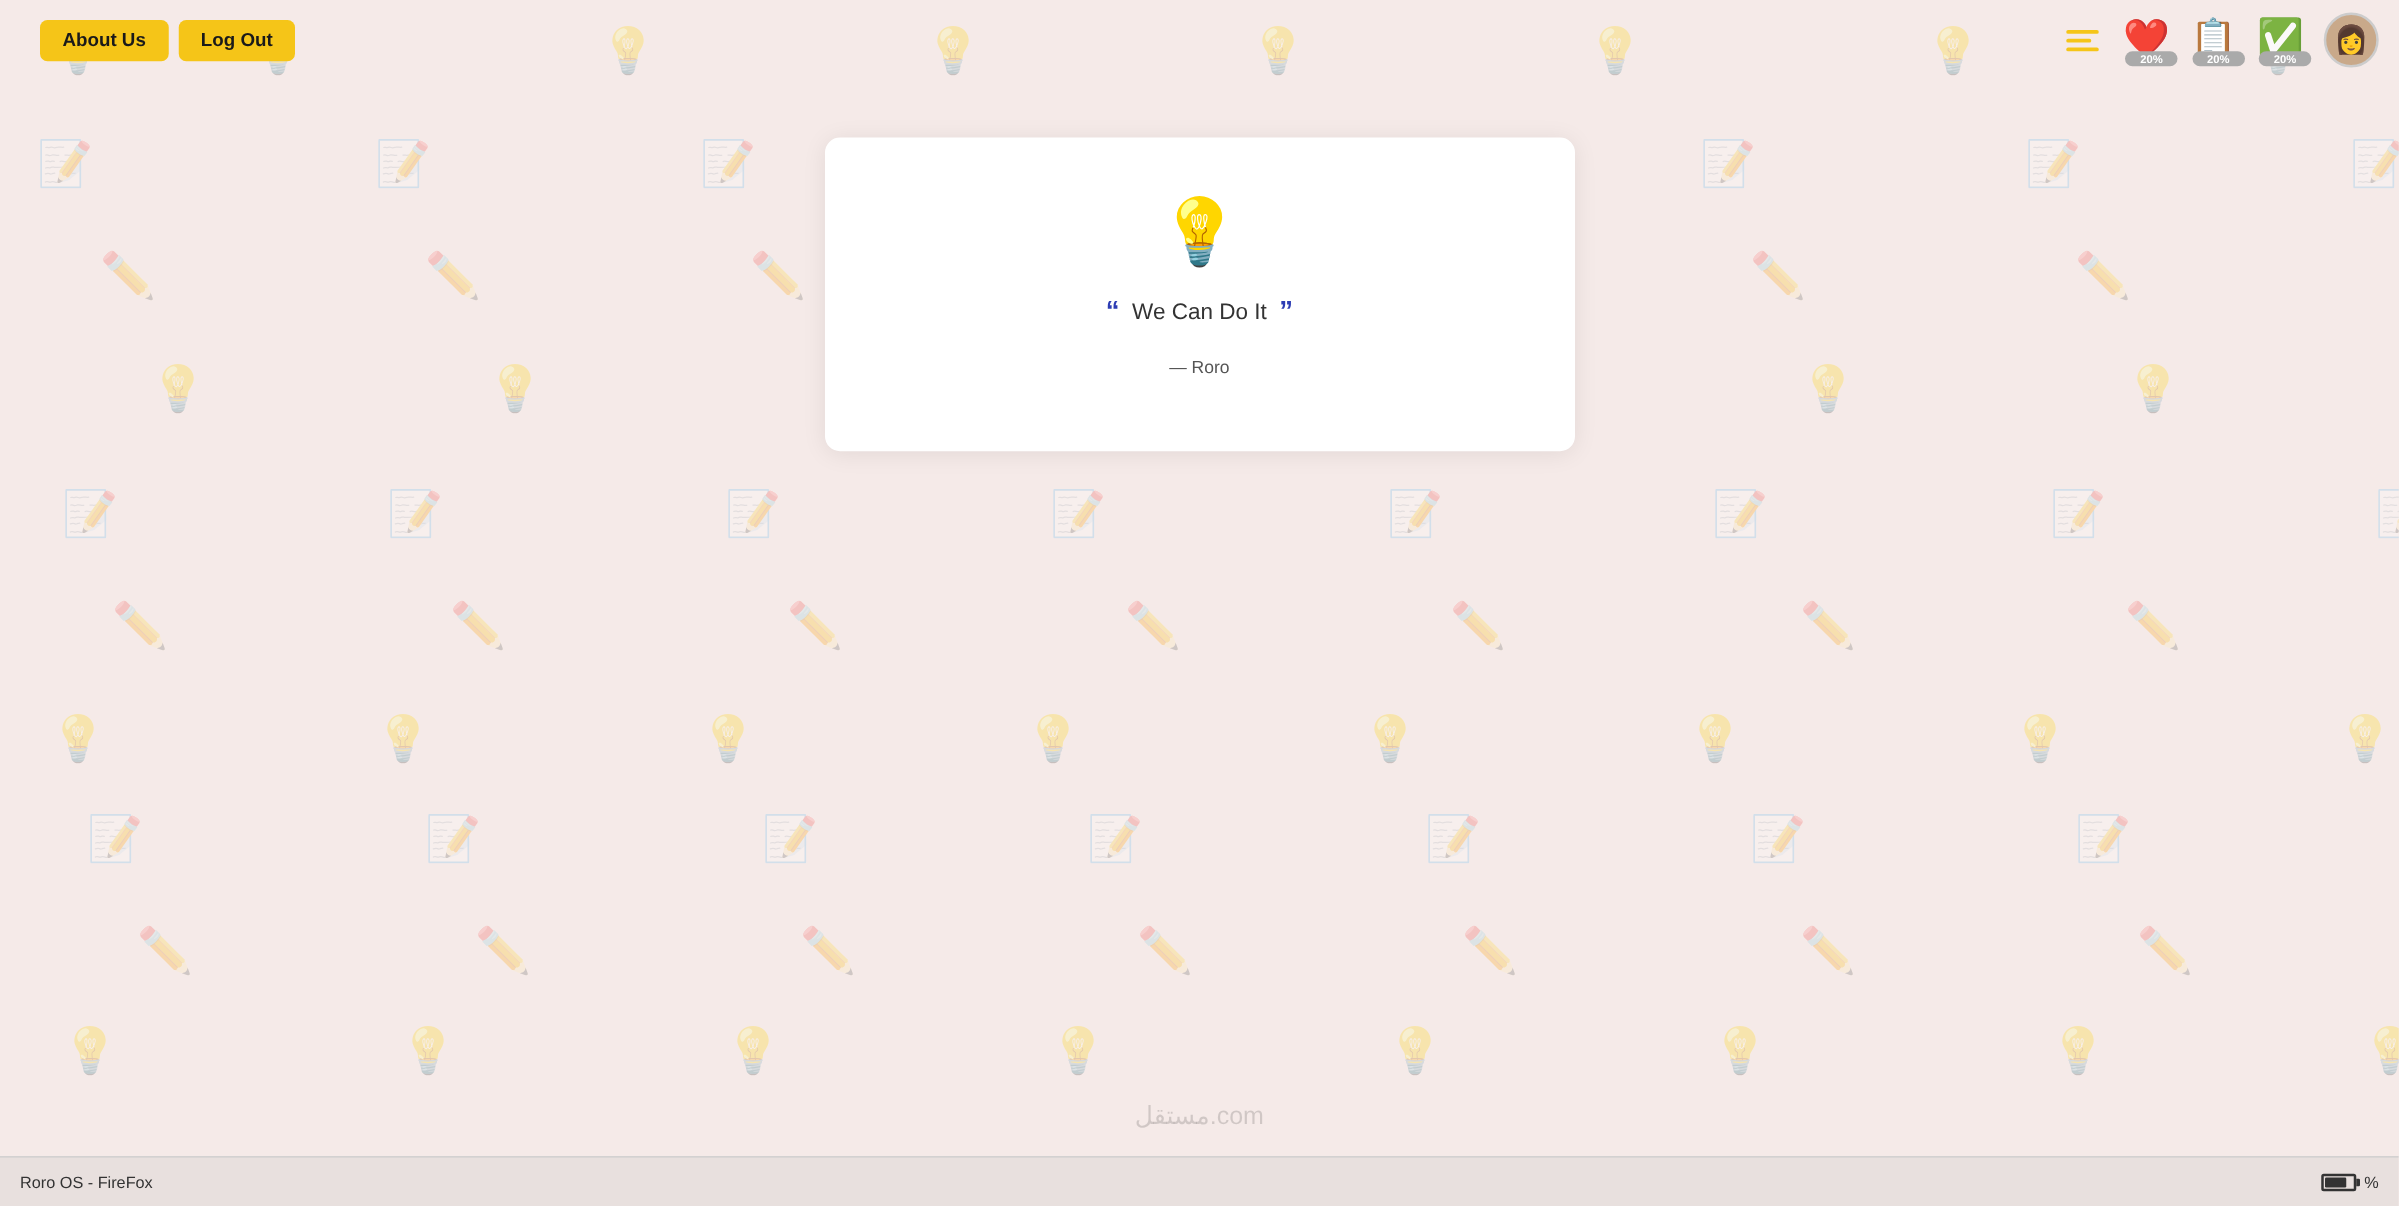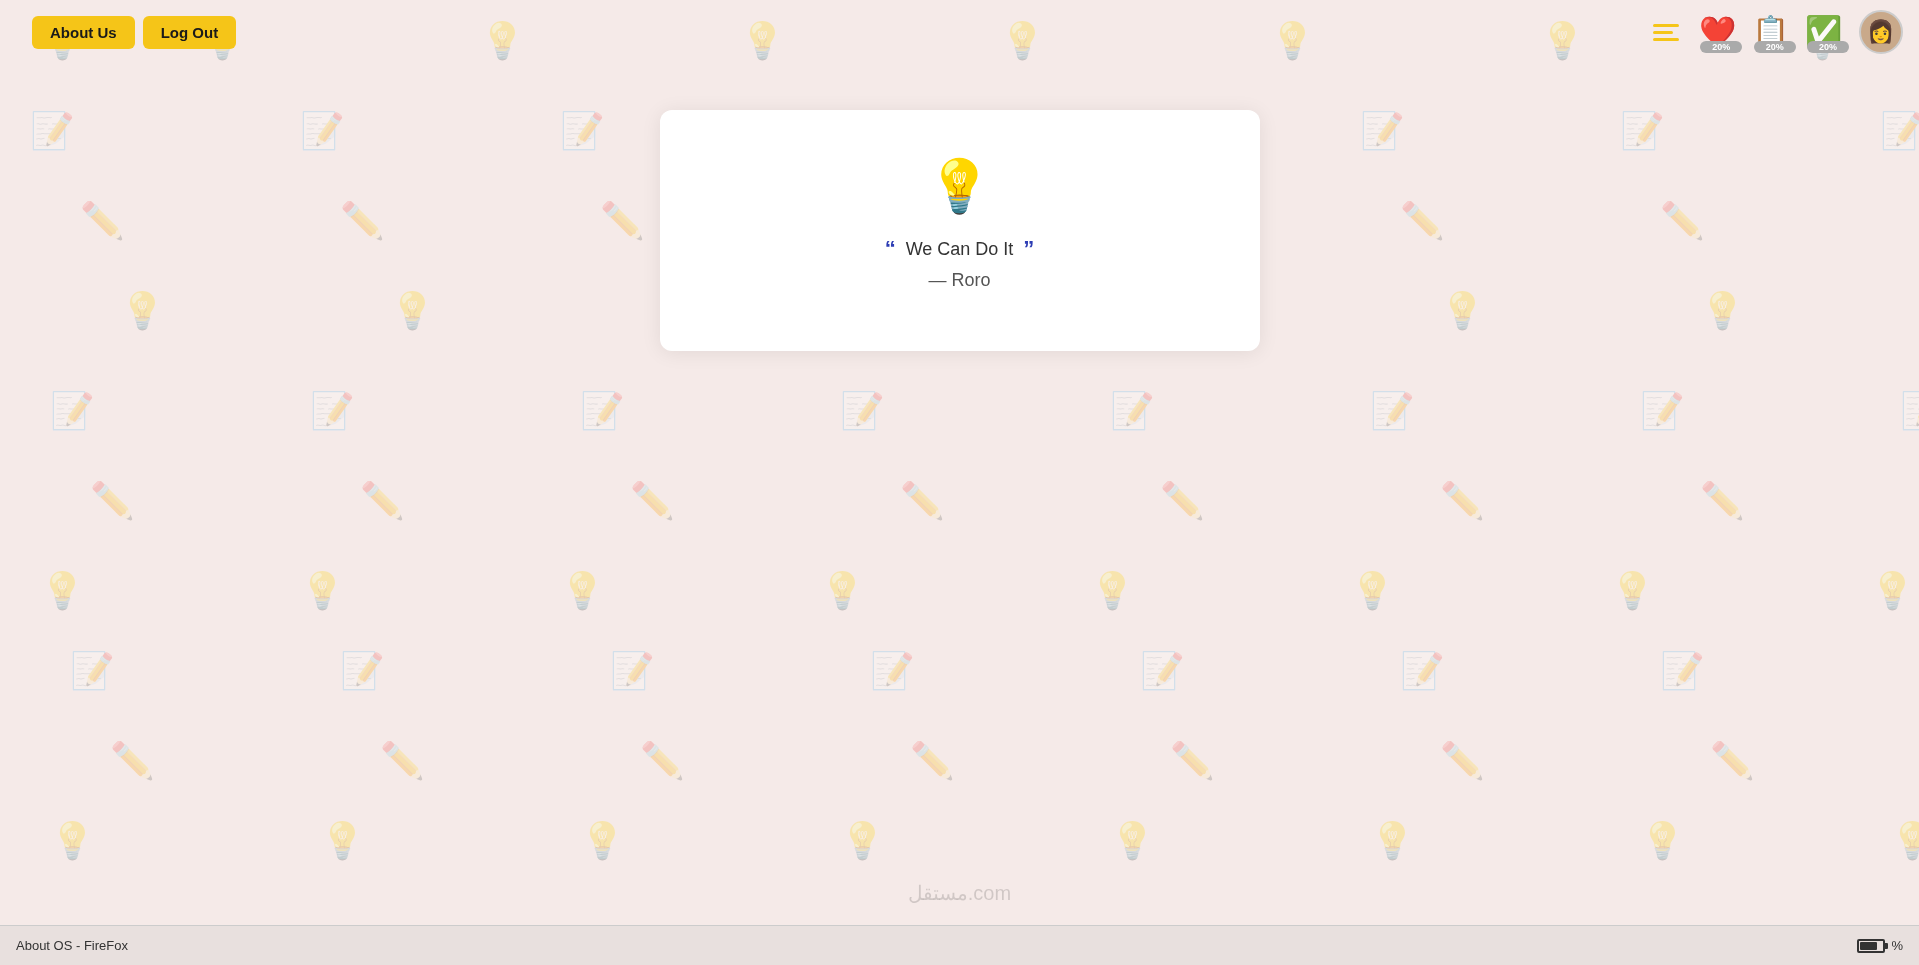--- a/index.html
+++ b/index.html
@@ -172,23 +172,23 @@
       margin-bottom: 8px;
     }
 
     .quote-mark {
       color: #2d3db4;
       font-size: 22px;
       font-weight: 900;
     }
 
     .card-author {
-      font-size: 18px;
+      font-size: 14px;
       color: #555;
-      margin-top: 8px;
+      margin-top: 23px;
     }
 
     
     .watermark {
       position: absolute;
       bottom: 60px;
       left: 50%;
       transform: translateX(-50%);
       color: rgba(0,0,0,0.15);
       font-size: 20px;
@@ -387,20 +387,20 @@
     <span class="quote-mark">”</span>
   </div>
   <div class="card-author">— Roro</div>
 </div>
 
 <div class="watermark">
   <span>مستقل.com</span>
 </div>
 
 <div class="taskbar">
-  <span class="taskbar-left">About OS - FireFox</span>
+  <span class="taskbar-left">Roro OS - FireFox</span>
   <div class="taskbar-right">
     <div class="battery-icon">
       <div class="battery-fill"></div>
     </div>
     <span>%</span>
   </div>
 </div>
 
 </body></html>

